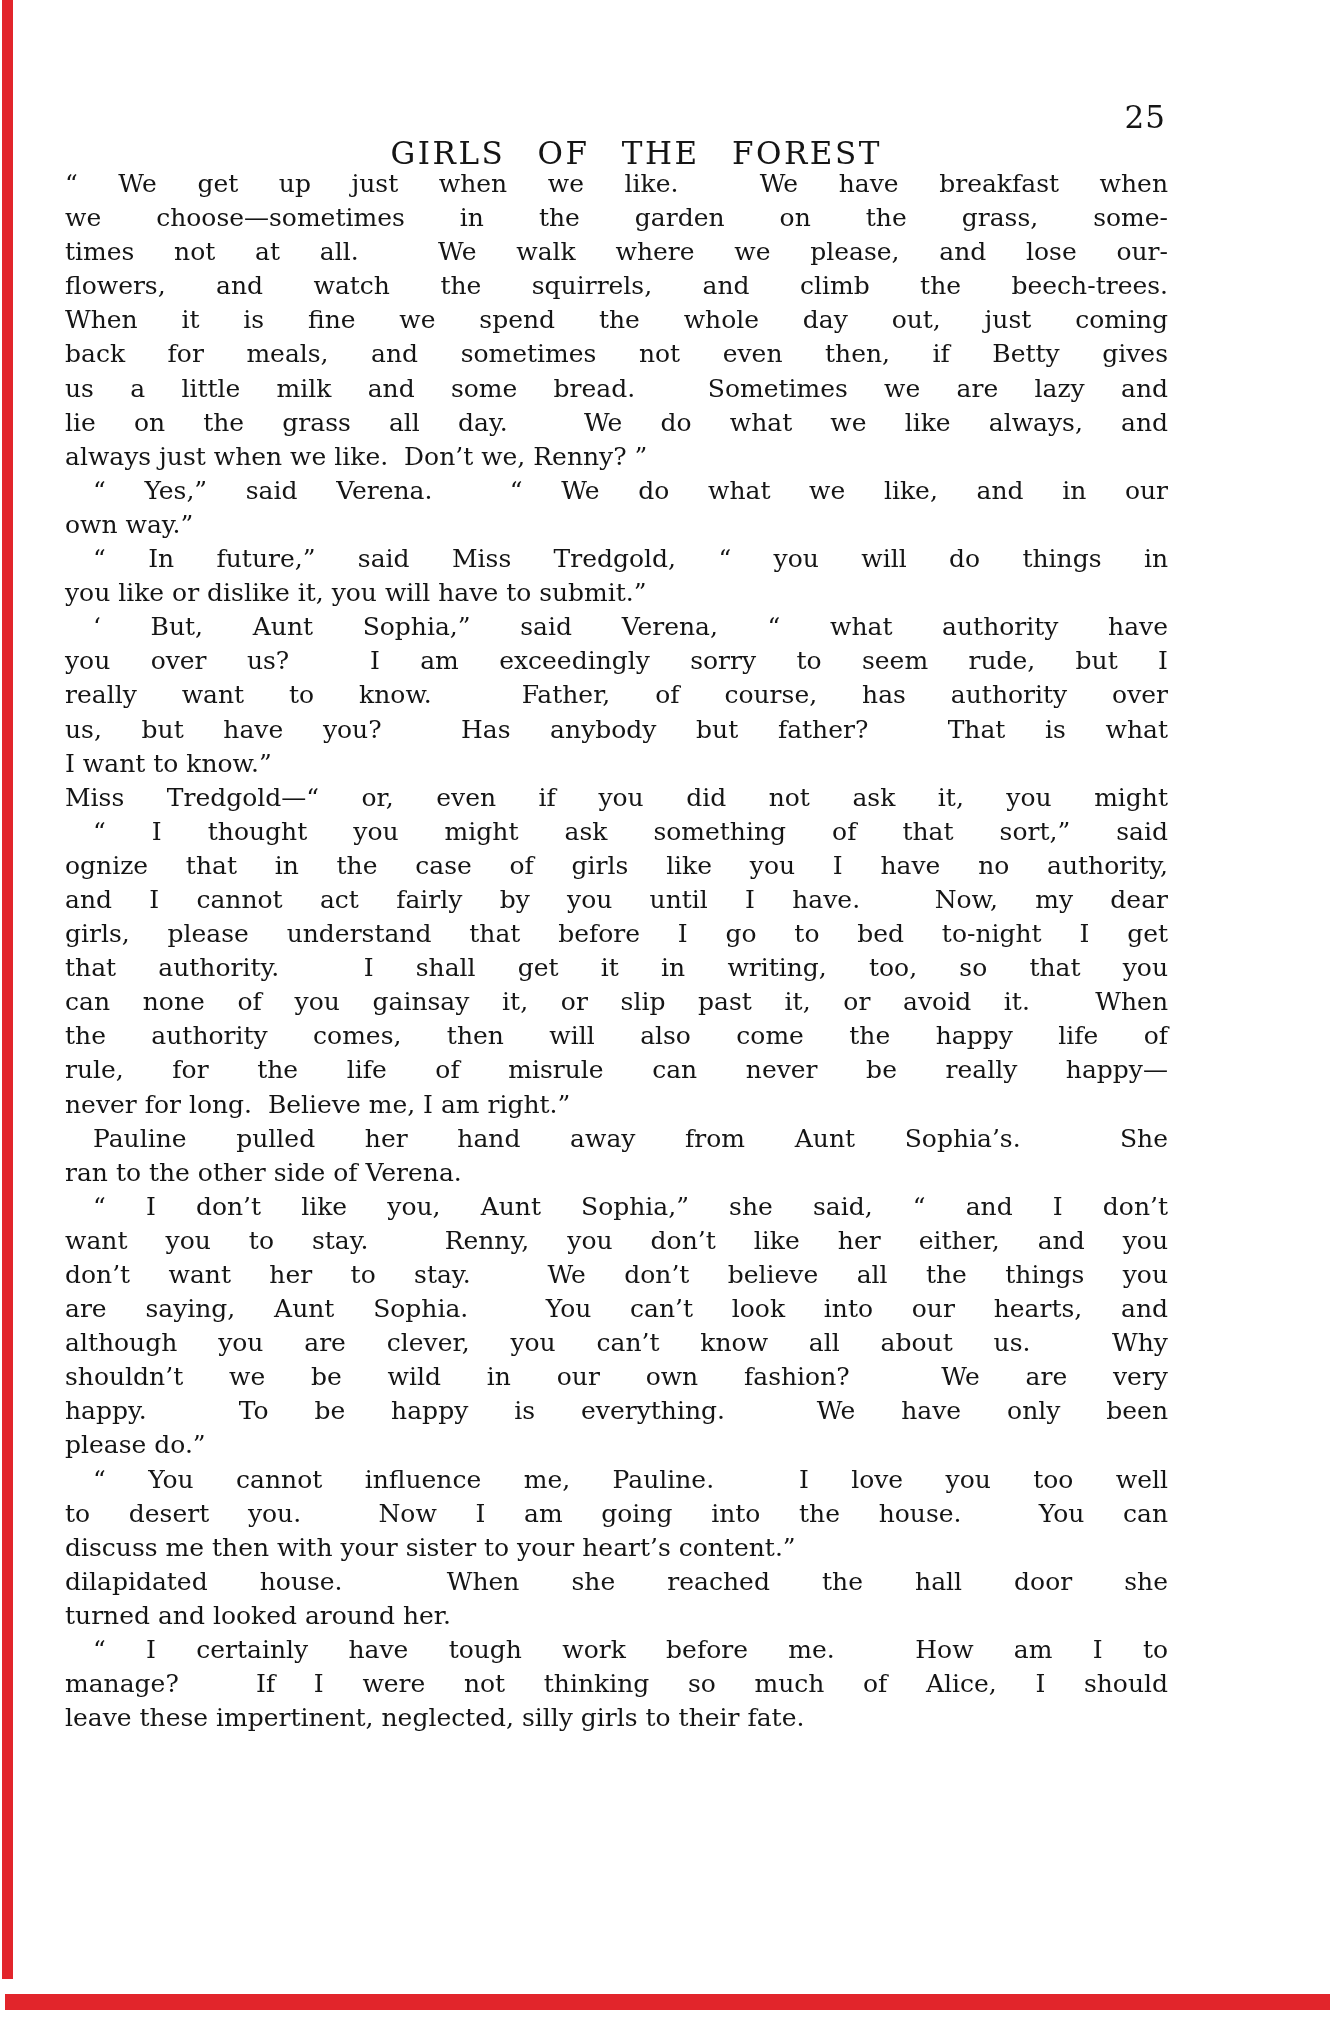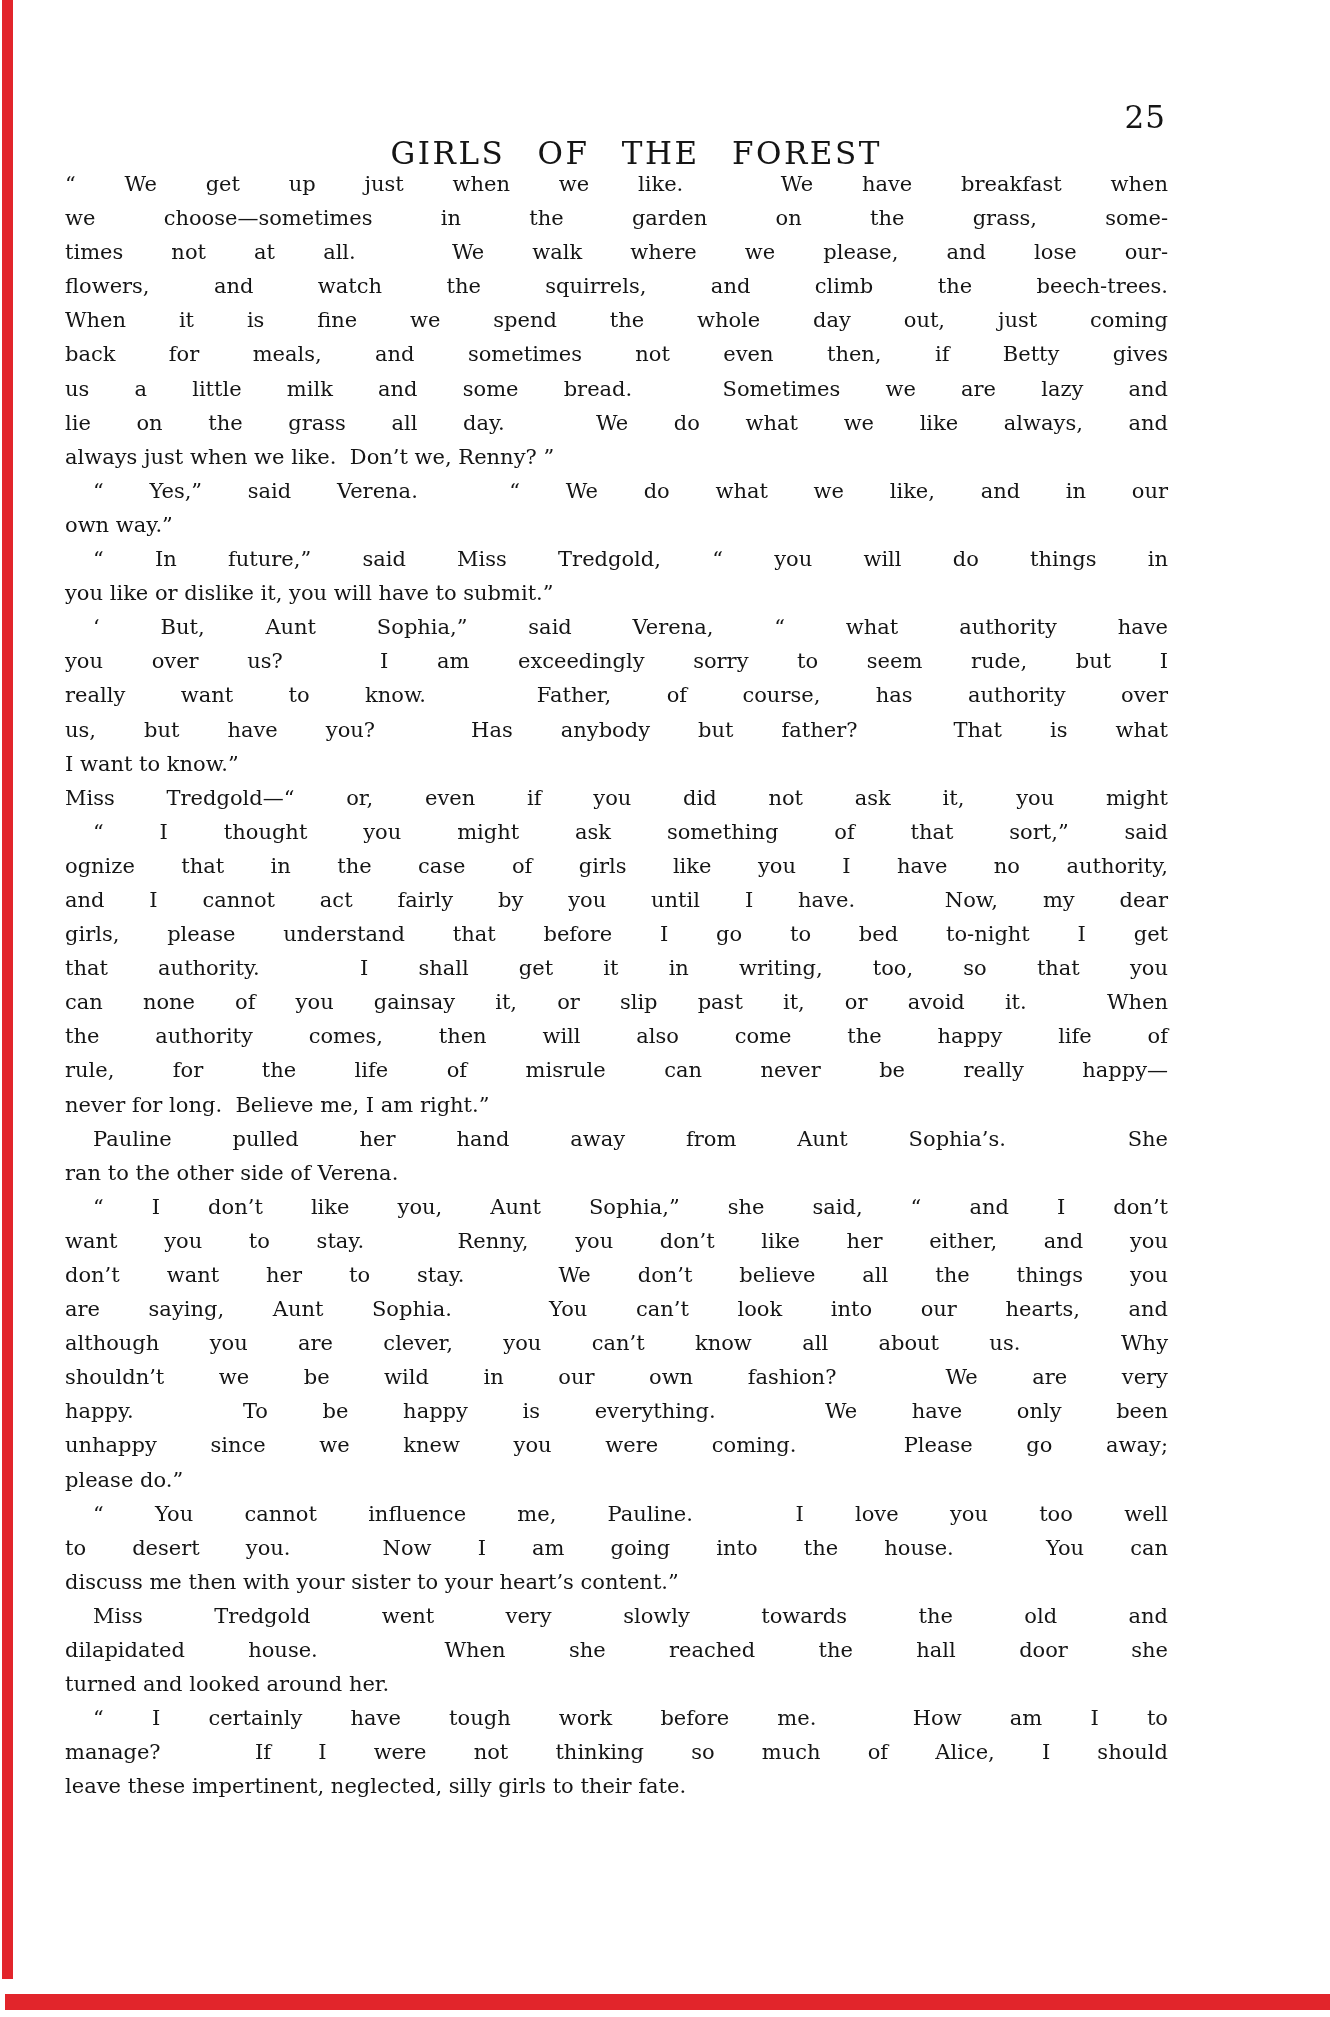--- a/index.html
+++ b/index.html
@@ -41,21 +41,21 @@
     right: 2px;
     top: 0;
     letter-spacing: 1px;
   }
 
   .body {
     position: absolute;
     top: 167px;
     left: 65px;
     width: 1103px;
-    font-size: 21px;
+    font-size: 25px;
     line-height: 34.1px;
   }
   .para { margin: 0; padding: 0; }
   .line {
     text-align: justify;
     text-align-last: justify;
     white-space: pre-wrap;
     height: 34.1px;
     overflow: visible;
   }
@@ -118,30 +118,28 @@
         <div class="line last">ran to the other side of Verena.</div>
       </div>
       <div class="para">
         <div class="line indent">“ I don’t like you, Aunt Sophia,” she said, “ and I don’t</div>
         <div class="line">want you to stay.  Renny, you don’t like her either, and you</div>
         <div class="line">don’t want her to stay.  We don’t believe all the things you</div>
         <div class="line">are saying, Aunt Sophia.  You can’t look into our hearts, and</div>
         <div class="line">although you are clever, you can’t know all about us.  Why</div>
         <div class="line">shouldn’t we be wild in our own fashion?  We are very</div>
         <div class="line">happy.  To be happy is everything.  We have only been</div>
-        <div class="line">unhappy since we knew you were coming.  Please go away;</div>
         <div class="line last">please do.”</div>
       </div>
       <div class="para">
         <div class="line indent">“ You cannot influence me, Pauline.  I love you too well</div>
         <div class="line">to desert you.  Now I am going into the house.  You can</div>
         <div class="line last">discuss me then with your sister to your heart’s content.”</div>
       </div>
       <div class="para">
-        <div class="line indent">Miss Tredgold went very slowly towards the old and</div>
         <div class="line">dilapidated house.  When she reached the hall door she</div>
         <div class="line last">turned and looked around her.</div>
       </div>
       <div class="para">
         <div class="line indent">“ I certainly have tough work before me.  How am I to</div>
         <div class="line">manage?  If I were not thinking so much of Alice, I should</div>
         <div class="line last">leave these impertinent, neglected, silly girls to their fate.</div>
       </div>
     </div>
 </div>

